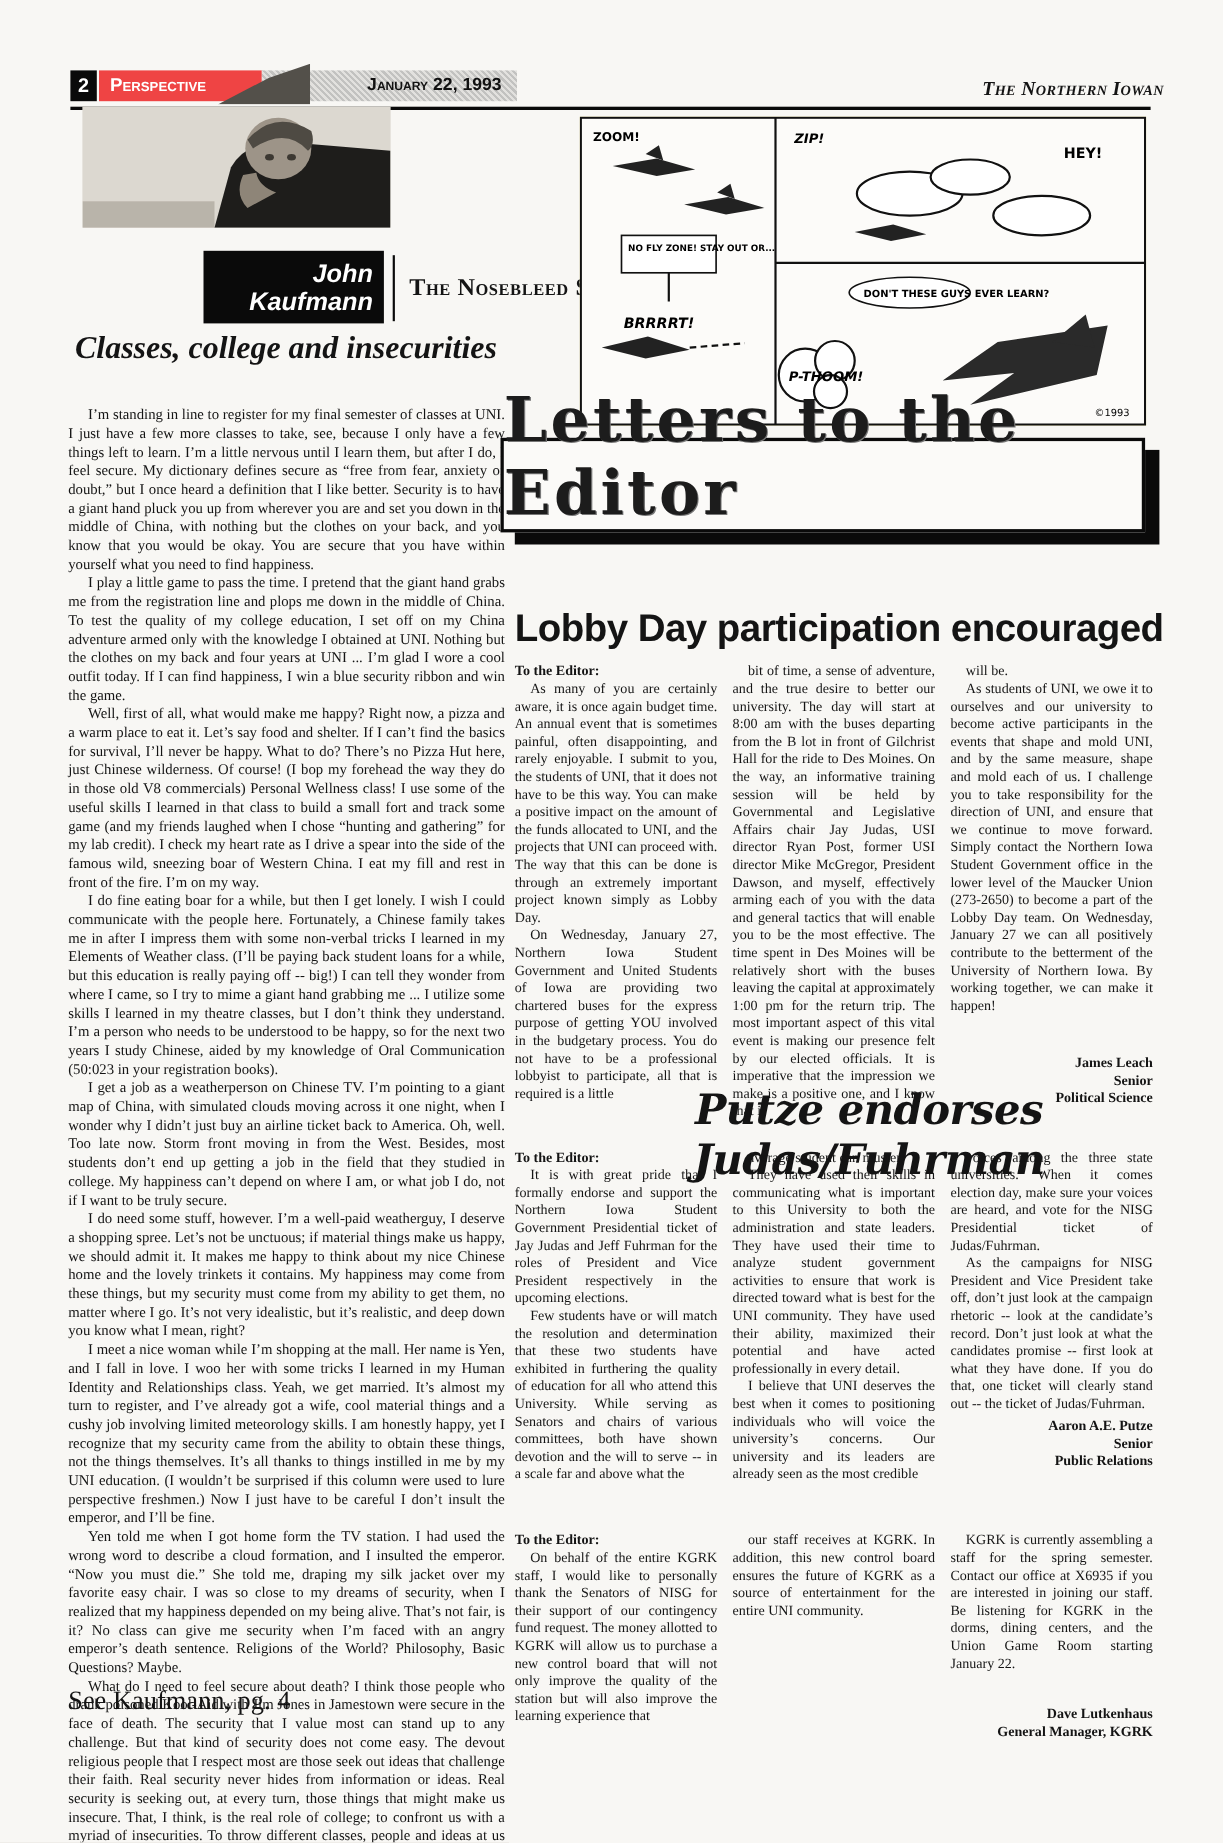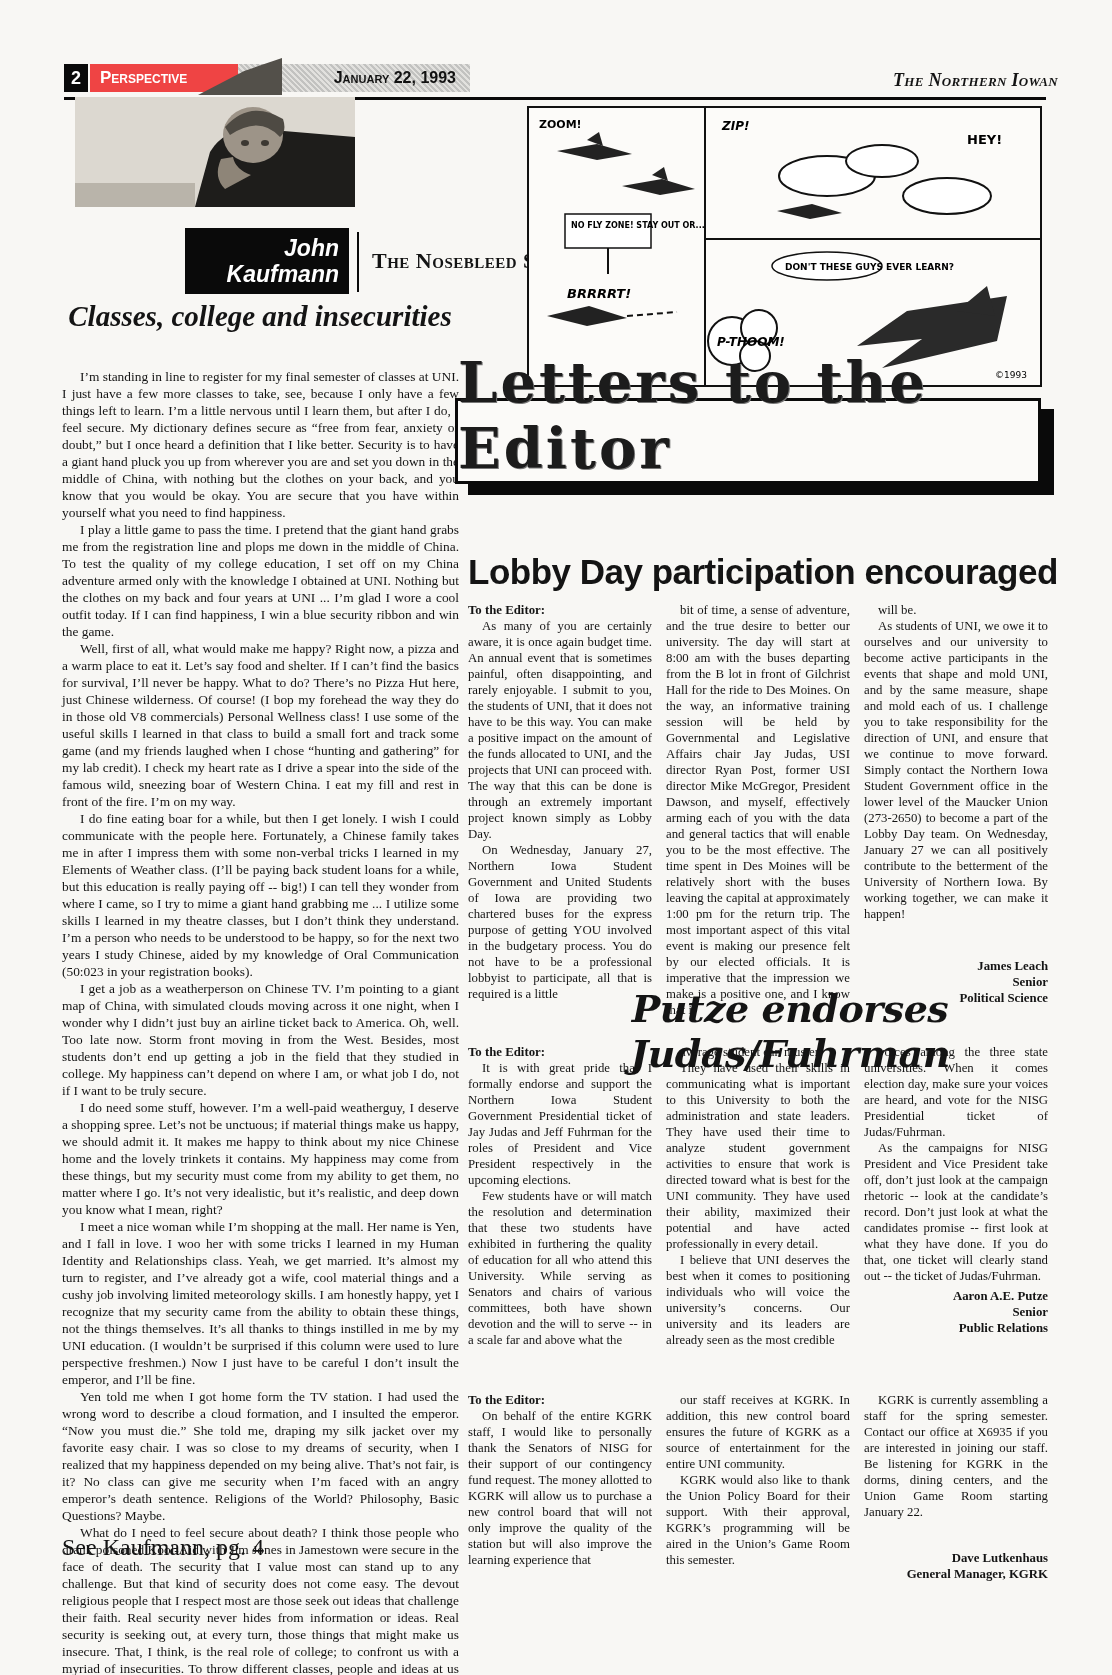--- a/index.html
+++ b/index.html
@@ -187,21 +187,21 @@
           <div>Public Relations</div>
         </div>
     </div>
   </div>
 
   <div class="lbody" style="left:468px; top:1392px;">
     <div class="lcol">
       <p class="salutation">To the Editor:</p>
       <span><p>On behalf of the entire KGRK staff, I would like to personally thank the Senators of NISG for their support of our contingency fund request. The money allotted to KGRK will allow us to purchase a new control board that will not only improve the quality of the station but will also improve the learning experience that</p></span>
     </div>
-    <div class="lcol"><span><p>our staff receives at KGRK. In addition, this new control board ensures the future of KGRK as a source of entertainment for the entire UNI community.</p><p>KGRK would also like to thank the Union Policy Board for their support. With their approval, KGRK’s programming will be aired in the Union’s Game Room this semester.</p></span></div>
+    <div class="lcol"><span><p>our staff receives at KGRK. In addition, this new control board ensures the future of KGRK as a source of entertainment for the entire UNI community.</p></span></div>
     <div class="lcol">
       <span><p>KGRK is currently assembling a staff for the spring semester. Contact our office at X6935 if you are interested in joining our staff. Be listening for KGRK in the dorms, dining centers, and the Union Game Room starting January 22.</p></span>
       <div class="sig mt30">
           <div>Dave Lutkenhaus</div>
           <div>General Manager, KGRK</div>
         </div>
     </div>
   </div>
 
 </div>

